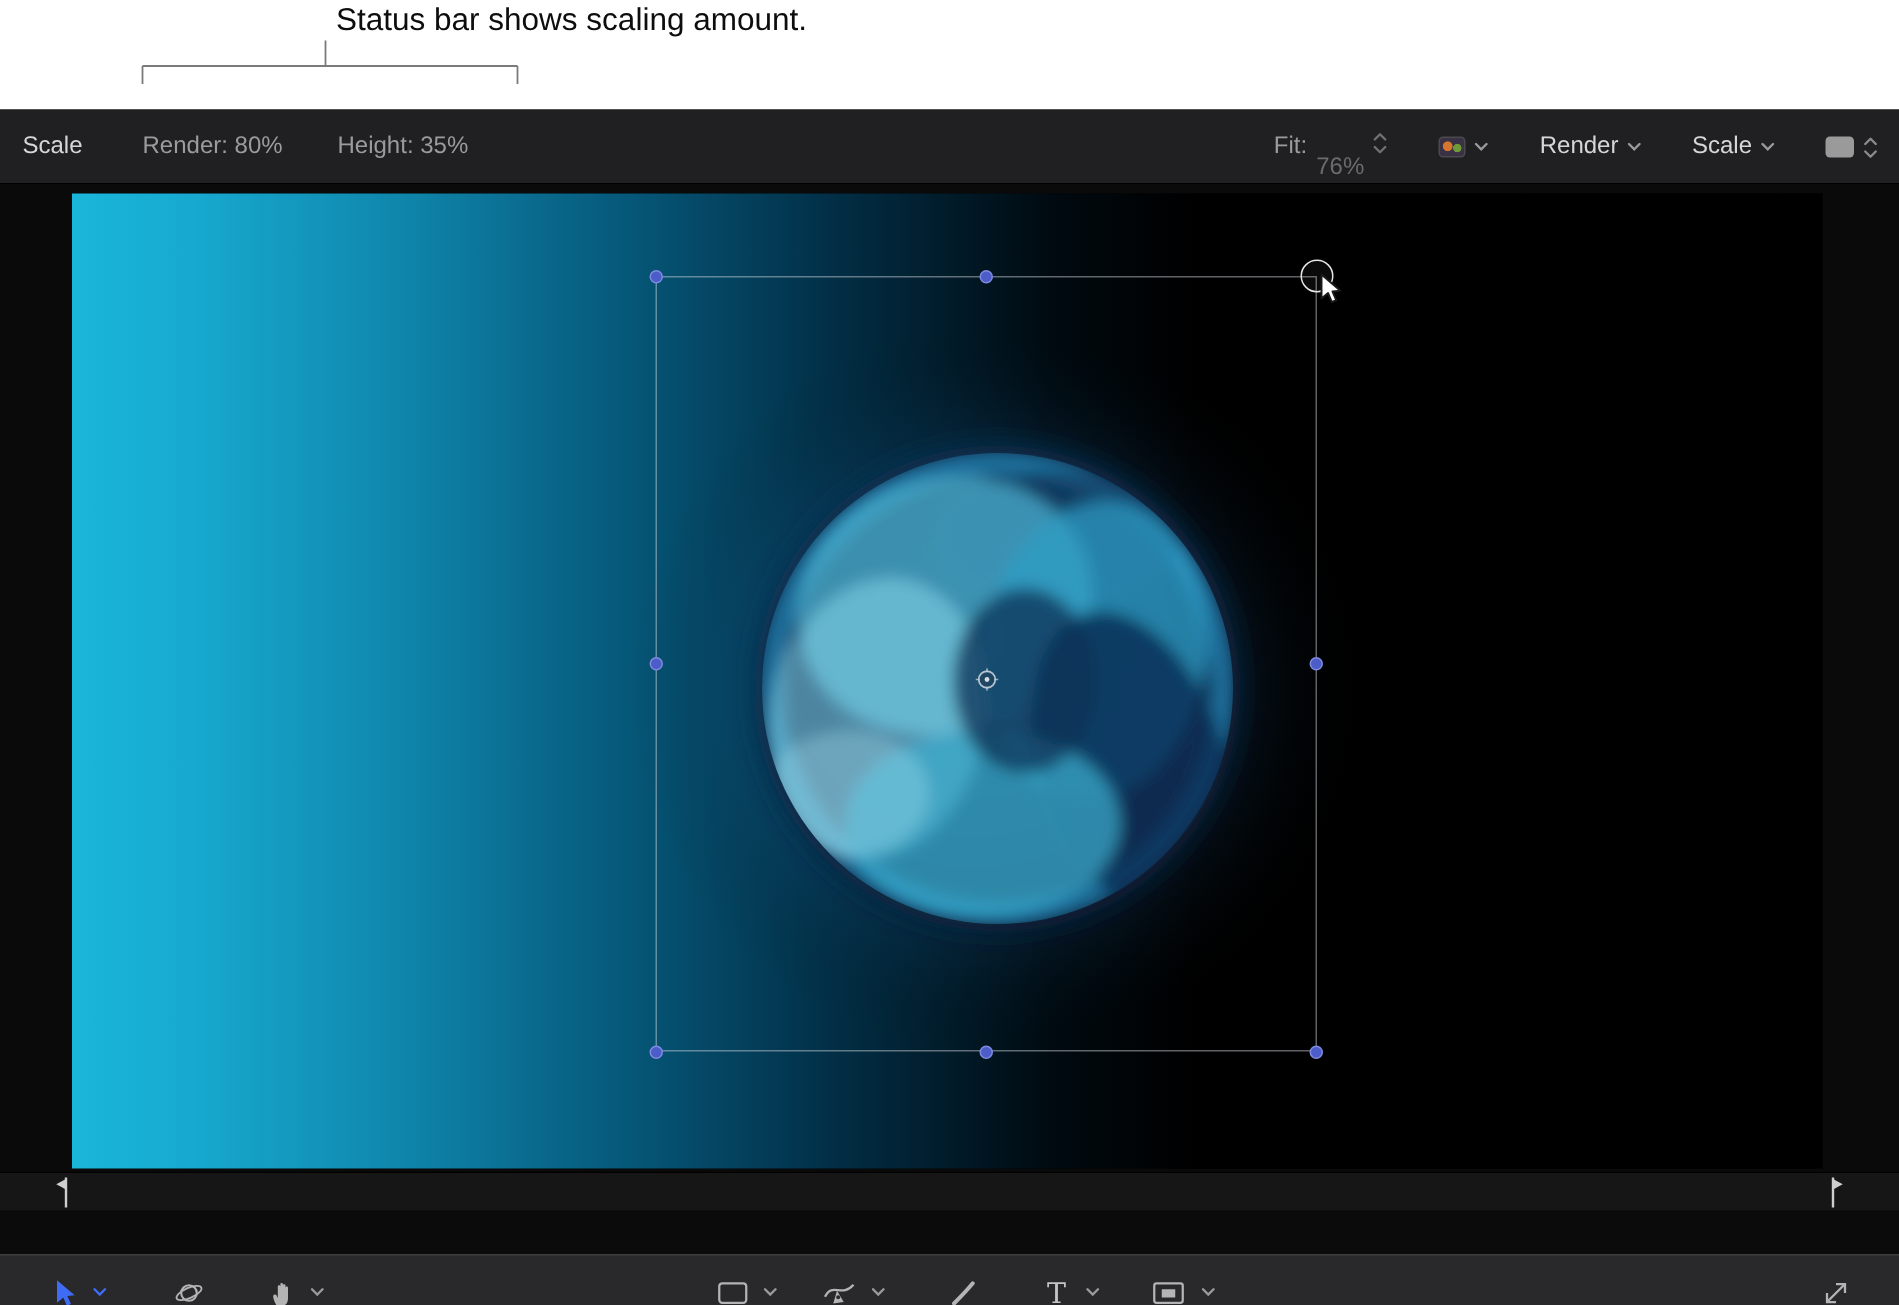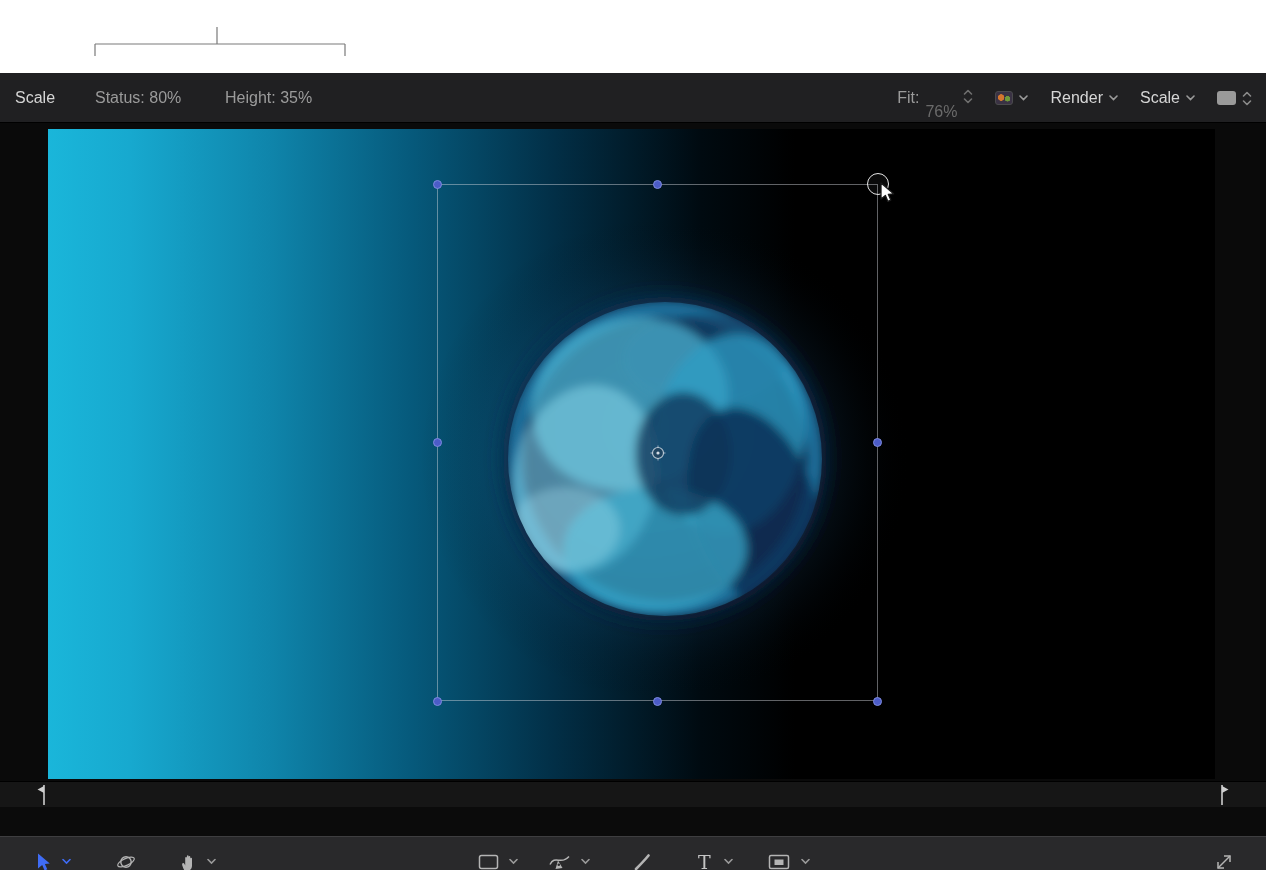--- a/index.html
+++ b/index.html
@@ -13,21 +13,21 @@
 
   
   .app { position:absolute; left:0; top:73px; width:1266px; height:813px; background:#0b0b0b; }
 
   
   .status-bar { position:absolute; left:0; top:0; width:1266px; height:50px; background:#202022; border-bottom:1px solid #000; font-size:16px; }
   .sb-abs { position:absolute; top:0; height:50px; display:flex; align-items:center; }
   .sb-bright { color:#d6d6d6; }
   .sb-dim { color:#9b9b9b; }
   .sb-dimmer { color:#6b6b6b;margin-top:27px; }
-  .status-right { position:absolute; right:14px; top:0; height:50px; display:flex; align-items:center; gap:22px; }
+  .status-right { position:absolute; right:14px; top:0; height:50px; display:flex; align-items:center; gap:34px; }
   .sb-group { display:flex; align-items:center; gap:6px; }
   .swatch { width:18px; height:14px; border-radius:3px; border:1px solid #4a4a4c;
             background-color:#3a3244;
             background-image: radial-gradient(circle at 32% 46%, #d4762e 0 3px, rgba(0,0,0,0) 3.5px),
                               radial-gradient(circle at 72% 56%, #6f9a3a 0 2.6px, rgba(0,0,0,0) 3px); }
   .display-rect { width:19px; height:14px; border-radius:3px; background:#9a9a9a; }
 
   
   .canvas-area { position:absolute; left:0; top:50px; width:1266px; height:658px; background:#0a0a0a; }
   .canvas { position:absolute; left:48px; top:6px; width:1167px; height:650px; background:#000;
@@ -52,30 +52,31 @@
 
   
   .bottom-toolbar { position:absolute; left:0; top:763px; width:1266px; height:50px; background:#29292b; border-top:1px solid #3e3e40; }
   .tb-item { position:absolute; top:50%; transform:translateY(-50%); display:flex; align-items:center; }
 </style>
 </head>
 <body>
 
 <div class="page">
 
+  <div class="annotation-text">Status bar shows scaling amount.</div>
   <svg class="callout-svg" width="400" height="57">
     <path d="M217 27 V44 M95 44 H345 M95 44 V56 M345 44 V56" stroke="#7a7a7a" stroke-width="1.2" fill="none"></path>
   </svg>
 
   <div class="app">
 
     <div class="status-bar">
       <div class="sb-abs sb-bright" style="left:15px">Scale</div>
       <div class="sb-abs sb-dim" style="left:95px">
-        <span>Status:</span>&nbsp;<span>80%</span>
+        <span>Render:</span>&nbsp;<span>80%</span>
       </div>
       <div class="sb-abs sb-dim" style="left:225px">
         <span>Height:</span>&nbsp;<span>35%</span>
       </div>
 
       <div class="status-right">
         <div class="sb-group">
           <span class="sb-dim">Fit:</span>
           <span class="sb-dimmer">76%</span>
           <span>

